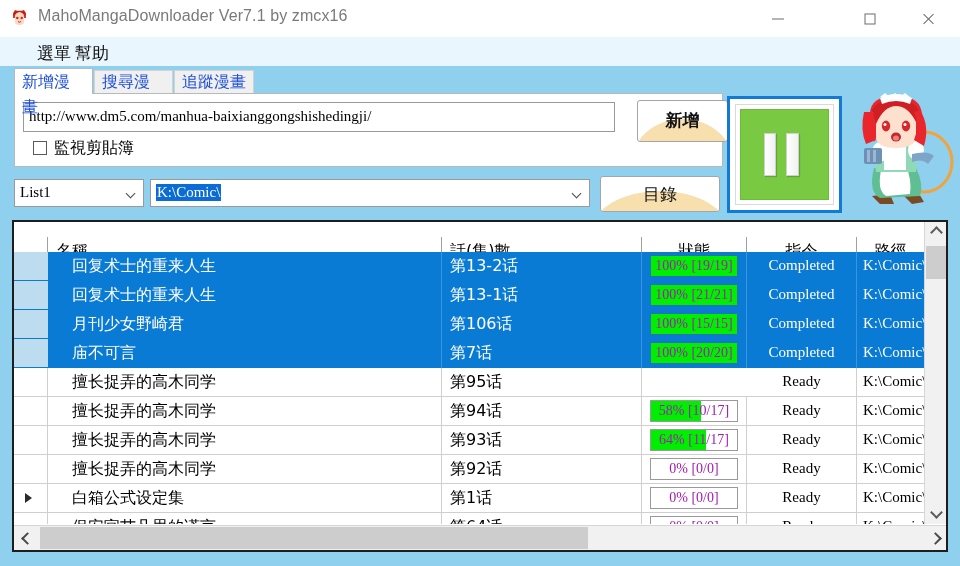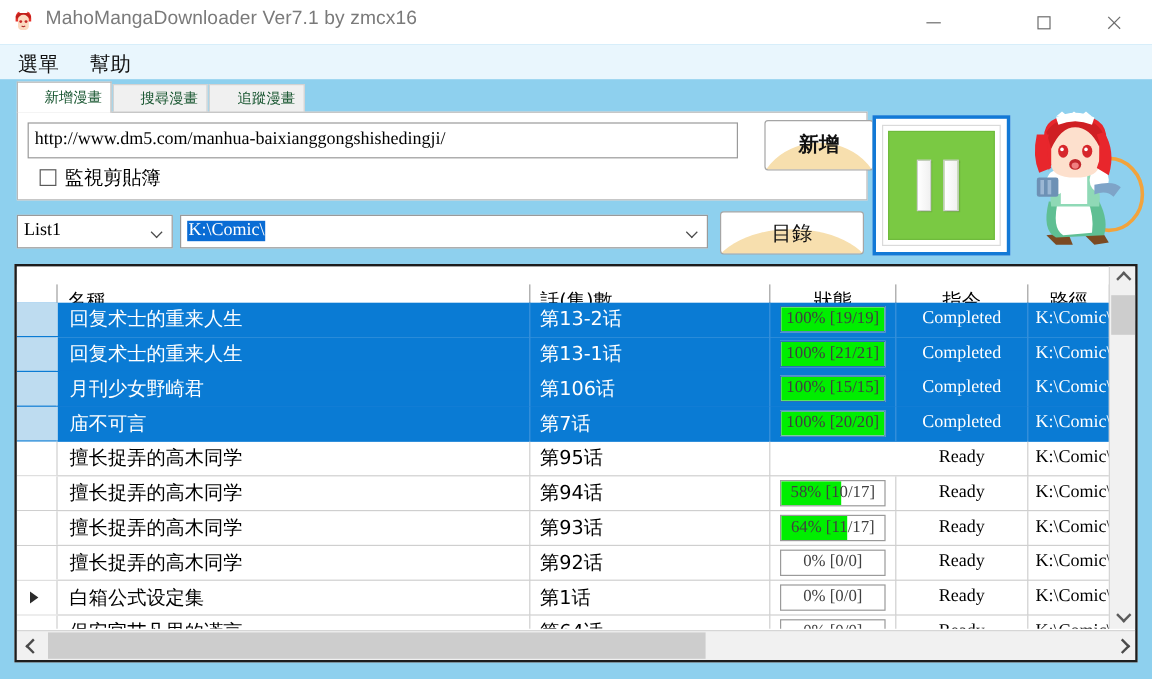--- a/index.html
+++ b/index.html
@@ -25,28 +25,28 @@
   .wcls{left:905px;}
   .wcls .g{width:13px;height:13px;}
   .wcls .g:before,.wcls .g:after{content:"";position:absolute;left:0;top:6px;width:14px;height:1px;background:#6d6d6d;}
   .wcls .g:before{transform:rotate(45deg);}
   .wcls .g:after{transform:rotate(-45deg);}
 
   
   .menubar{position:absolute;left:0;top:37px;width:960px;height:29px;background:#e9f6fd;}
   .menuitem{position:absolute;top:4px;font-size:17px;color:#111;
     font-family:"DejaVu Sans",sans-serif;padding:1px 5px;cursor:default;}
-  .mi0{left:10px;}
+  .mi0{left:32px;}
   .mi1{left:70px;}
 
   
   .tabstrip{position:absolute;left:14px;top:68px;height:26px;}
-  .tab{position:absolute;top:2px;height:24px;line-height:22px;font-size:12px;
-    font-family:"DejaVu Sans",sans-serif;color:#14532d;background:#f0f0f0;
-    border:1px solid #d2d2d2;border-bottom:none;padding:0 7px;box-sizing:border-box;cursor:default;text-align:right;}
+  .tab{position:absolute;top:2px;height:24px;line-height:22px;font-size:16px;
+    font-family:"DejaVu Sans",sans-serif;color:#1d4ed8;background:#f0f0f0;
+    border:1px solid #d2d2d2;border-bottom:none;padding:0 7px;box-sizing:border-box;cursor:default;}
   .tab.active{top:0;height:26px;line-height:25px;background:#ffffff;border-color:#b9b9b9;z-index:3;}
   .t0{left:0;width:79px;}
   .t1{left:80px;width:79px;}
   .t2{left:160px;width:80px;}
 
   
   .addpanel{position:absolute;left:14px;top:93px;width:709px;height:74px;
     background:#ffffff;border:1px solid #b9b9b9;box-sizing:border-box;}
   .urlbox{position:absolute;left:8px;top:8px;width:592px;height:30px;
     background:#fff;border:1px solid #9a9a9a;box-sizing:border-box;}
@@ -111,33 +111,33 @@
   .grow{position:absolute;left:0;right:0;height:29px;border-bottom:1px solid #cfcfcf;box-sizing:border-box;}
   .grow.sel{background:#0a7bd4;border-bottom-color:#0a7bd4;}
   .rowhdr{position:absolute;left:0;top:0;width:34px;height:100%;background:#ffffff;
     border-right:1px solid #cfcfcf;box-sizing:border-box;cursor:default;}
   .grow.sel .rowhdr{background:#bedcf0;border-right-color:#bedcf0;}
   .rowarrow{position:absolute;left:11px;top:50%;margin-top:-5px;width:0;height:0;
     border-left:7px solid #2b2b2b;border-top:5px solid transparent;border-bottom:5px solid transparent;}
   .cell{position:absolute;top:0;height:29px;line-height:27px;font-size:16px;color:#000;
     box-sizing:border-box;white-space:nowrap;overflow:hidden;cursor:default;}
   .grow.sel .cell{color:#ffffff;}
-  .c-name{font-family:"DejaVu Sans",sans-serif;padding-left:10px;border-right:1px solid #cfcfcf;}
+  .c-name{font-family:"DejaVu Sans",sans-serif;padding-left:24px;border-right:1px solid #cfcfcf;}
   .c-chap{font-family:"DejaVu Sans",sans-serif;padding-left:8px;border-right:1px solid #cfcfcf;}
   .c-stat{border-right:1px solid #cfcfcf;}
   .c-cmd{text-align:center;font-family:"Liberation Serif","DejaVu Serif",serif;font-size:15px;border-right:1px solid #cfcfcf;}
   .c-path{text-align:left;padding-left:6px;font-family:"Liberation Serif","DejaVu Serif",serif;font-size:15px;}
   .grow.sel .c-name,.grow.sel .c-chap,.grow.sel .c-stat,.grow.sel .c-cmd{border-right-color:#3e93db;}
 
   .pbcell{position:absolute;left:50%;transform:translateX(-50%);top:3px;width:88px;height:22px;
     background:#ffffff;border:1px solid #9a9a9a;box-sizing:border-box;overflow:hidden;}
   .grow.sel .pbcell{border-color:#2d6fb5;}
   .pbfill{position:absolute;left:0;top:0;bottom:0;background:#00ee00;}
   .pbtext{position:absolute;left:0;right:0;top:0;line-height:20px;text-align:center;
-    font-size:14px;color:#404040;font-family:"Liberation Serif","DejaVu Serif",serif;z-index:2;}
+    font-size:14px;color:#a21caf;font-family:"Liberation Serif","DejaVu Serif",serif;z-index:2;}
 
   
   .vsb{position:absolute;right:0;top:0;width:22px;bottom:26px;background:#f1f1f1;border-left:1px solid #d6d6d6;box-sizing:border-box;cursor:default;}
   .vsb .up,.vsb .dn{position:absolute;left:0;width:21px;height:22px;}
   .vsb .up{top:0;}
   .vsb .dn{bottom:0;}
   .chev{position:absolute;left:50%;top:50%;width:8px;height:8px;margin-left:-4px;margin-top:-5px;}
   .chev:before{content:"";position:absolute;left:0;top:0;width:7px;height:7px;
     border-left:2px solid #5b5b5b;border-top:2px solid #5b5b5b;}
   .chev.up-g:before{transform:rotate(45deg);}

